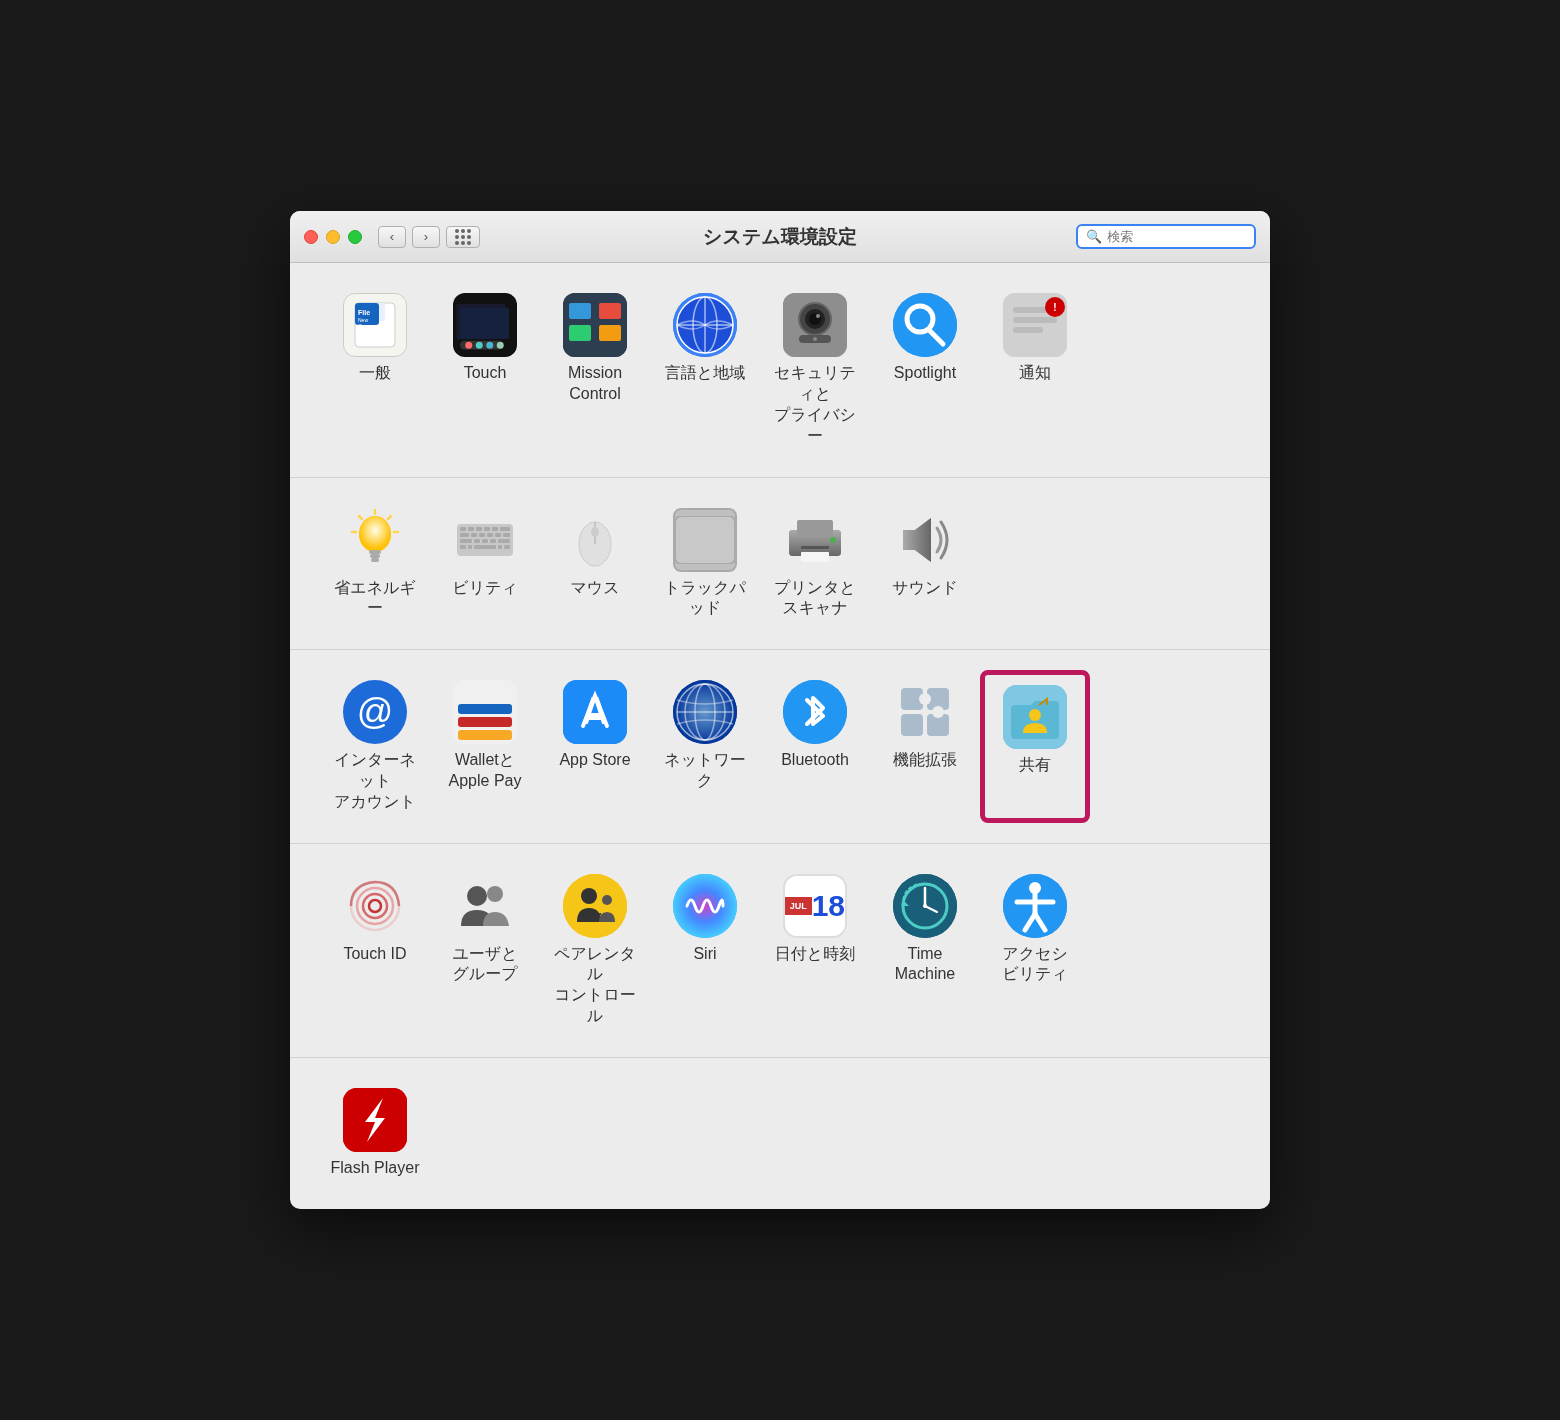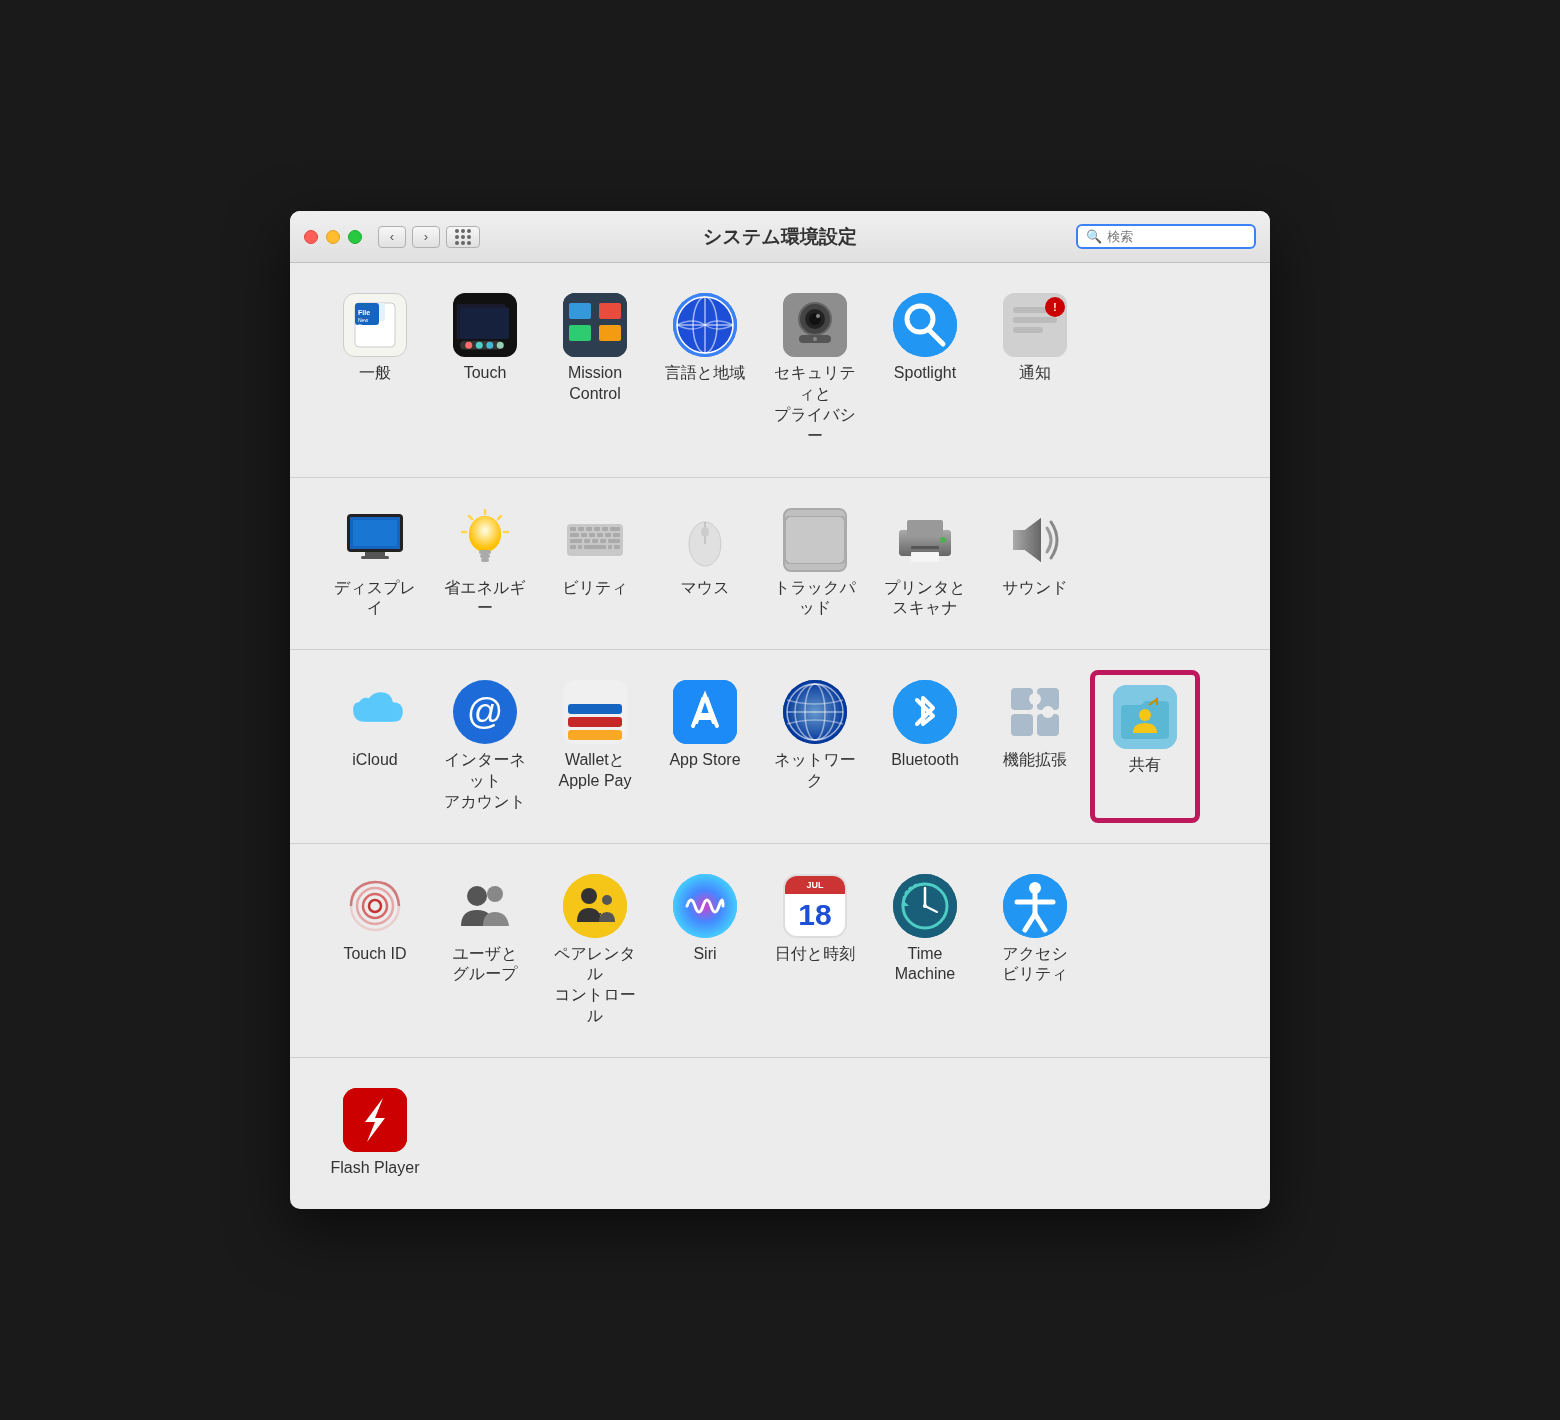--- a/index.html
+++ b/index.html
@@ -311,21 +311,21 @@
       display: flex;
       align-items: center;
       justify-content: center;
     }
     .icon-datetime {
       width: 64px; height: 64px;
       background: white;
       border-radius: 14px;
       border: 2px solid #ddd;
       display: flex;
-      flex-direction: column;
+      flex-direction: row;
       align-items: center;
       justify-content: center;
       overflow: hidden;
     }
     .datetime-top {
       background: #cc3333;
       width: 100%;
       height: 18px;
       display: flex;
       align-items: center;
@@ -528,34 +528,20 @@
           </div>
           <div class="item-label">通知</div>
         </div>
 
       </div>
     </div>
 
     <div class="section">
       <div class="items-grid">
 
-        <div class="item">
-          <div class="item-icon">
-            <svg width="64" height="64" viewBox="0 0 64 64">
-              <rect x="4" y="6" width="56" height="38" rx="4" fill="#222"></rect>
-              <rect x="7" y="9" width="50" height="32" fill="#1565c0"></rect>
-
-              <rect x="10" y="12" width="44" height="26" fill="#1976d2"></rect>
-              <rect x="22" y="44" width="20" height="4" fill="#555"></rect>
-              <rect x="18" y="48" width="28" height="3" rx="1.5" fill="#555"></rect>
-
-            </svg>
-          </div>
-          <div class="item-label">ディスプレイ</div>
-        </div>
 
         <div class="item">
           <div class="item-icon">
             <svg width="64" height="64" viewBox="0 0 64 64">
 
               <ellipse cx="32" cy="26" rx="16" ry="18" fill="#ffd54f"></ellipse>
               <ellipse cx="32" cy="26" rx="16" ry="18" fill="url(#bulbglow)"></ellipse>
               <defs>
                 <radialGradient id="bulbglow" cx="50%" cy="40%">
                   <stop offset="0%" stop-color="#fffde7"></stop>
@@ -673,29 +659,20 @@
           <div class="item-label">サウンド</div>
         </div>
 
 
       </div>
     </div>
 
     <div class="section">
       <div class="items-grid">
 
-        <div class="item">
-          <div class="item-icon">
-            <svg width="64" height="64" viewBox="0 0 64 64">
-              <path d="M50 42 Q60 42 60 32 Q60 22 50 22 Q48 12 38 12 Q30 12 26 18 Q20 16 16 22 Q10 22 10 30 Q10 42 22 42 Z" fill="#5ac8fa"></path>
-              <path d="M50 42 Q60 42 60 32 Q60 22 50 22 Q48 12 38 12 Q30 12 26 18 Q20 16 16 22 Q10 22 10 30 Q10 42 22 42 Z" fill="none" stroke="white" stroke-width="0.5" opacity="0.5"></path>
-            </svg>
-          </div>
-          <div class="item-label">iCloud</div>
-        </div>
 
         <div class="item">
           <div class="item-icon">
             <div class="icon-internet">@</div>
           </div>
           <div class="item-label">インターネット<br>アカウント</div>
         </div>
 
         <div class="item">
           <div class="item-icon">

